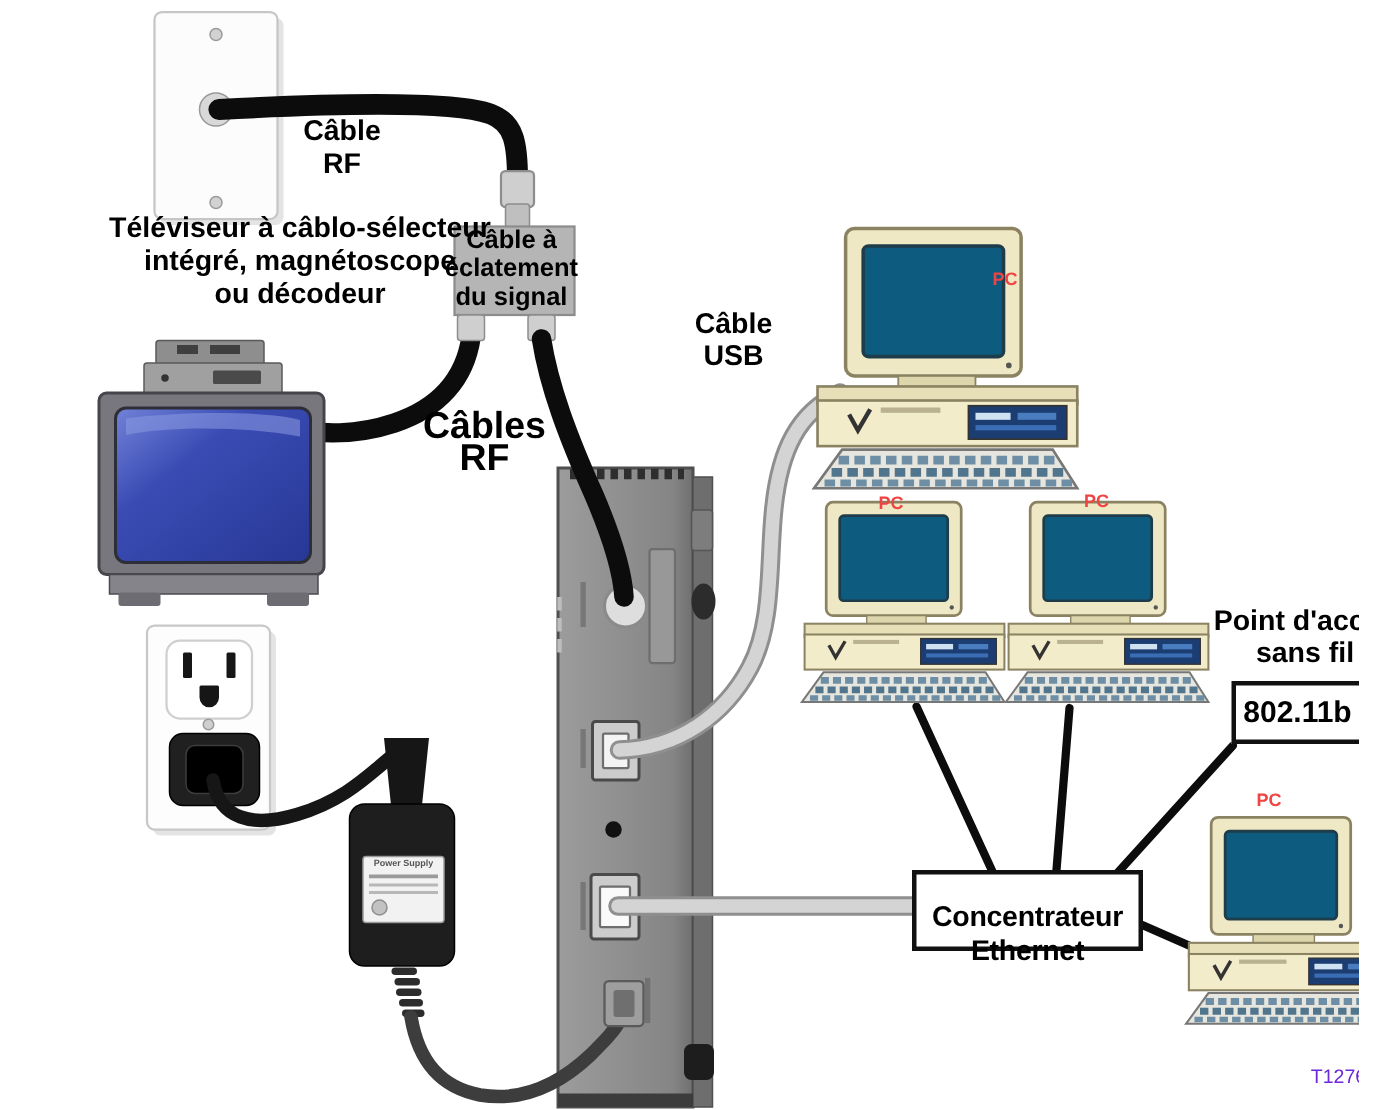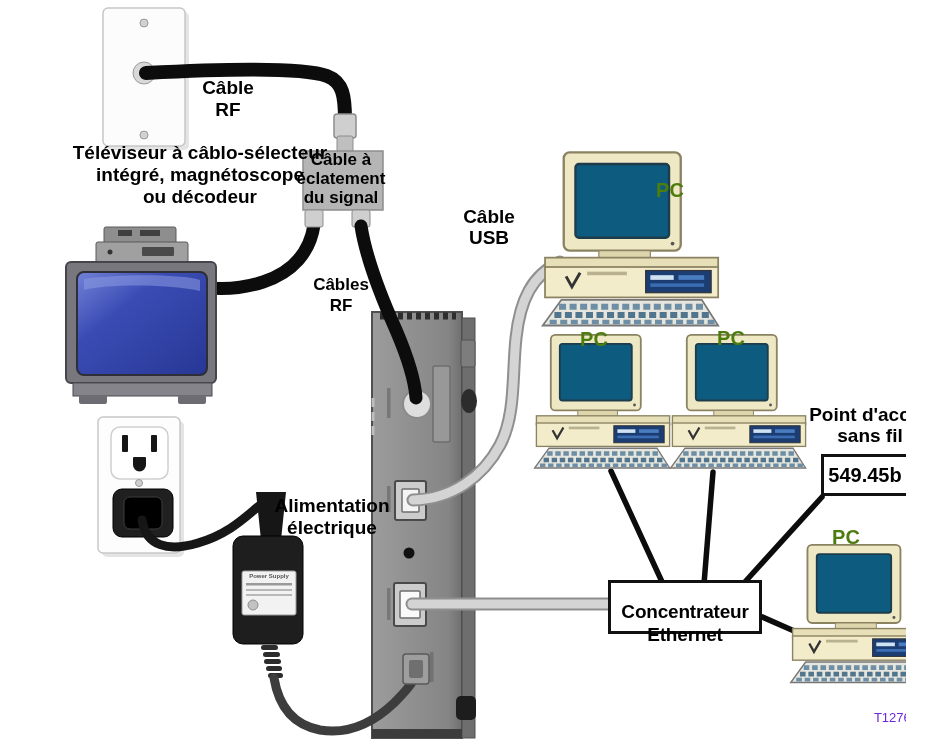--- a/index.html
+++ b/index.html
@@ -8,32 +8,32 @@
     overflow:hidden; font-family:"Liberation Sans", sans-serif;
   }
   .stage svg { position:absolute; left:0; top:0; }
   .lbl {
     position:absolute; font-weight:bold; color:#000;
     white-space:pre-line; text-align:center;
   }
   #lbl-cable-rf   { left:182px; top:77px;  width:92px;  font-size:19px; line-height:22px; }
   #lbl-tv         { left:1px;   top:142px; width:302px; font-size:19px; line-height:22px;padding-left:48px; }
   #lbl-splitter   { left:286px; top:150px; width:110px; font-size:17px; line-height:19px; }
-  #lbl-cables-rf  { left:298px; top:274px; width:86px;  font-size:17px; line-height:21px; }
+  #lbl-cables-rf  { left:280px; top:274px; width:86px;  font-size:25px; line-height:21px; }
   #lbl-cable-usb  { left:450px; top:206px; width:78px;  font-size:19px; line-height:21px; }
   #lbl-power      { left:261px; top:495px; width:142px; font-size:19px; line-height:22px; }
   #lbl-wireless   { left:794px; top:404px; width:152px; font-size:19px; line-height:21px; }
   .netbox {
     position:absolute; box-sizing:border-box; background:#fff;
     border:3px solid #111; font-weight:bold; color:#000; text-align:center;
     white-space:pre-line;
   }
   #box-80211b { left:821px; top:454px; width:88px; height:42px; font-size:20px; line-height:36px; }
   #box-hub    { left:608px; top:580px; width:154px; height:54px; font-size:19px; line-height:23px; padding-top:17px; letter-spacing:-0.2px; }
-  .pc-lbl { position:absolute; width:48px; font-size:20px; font-weight:bold; color:#4d7c0f; text-align:center; }
+  .pc-lbl { position:absolute; width:48px; font-size:12px; font-weight:bold; color:#ef4444; text-align:center; }
   #pc1-lbl { left:646px; top:179px; }
   #pc2-lbl { left:570px; top:328px; }
   #pc3-lbl { left:707px; top:327px; }
   #pc4-lbl { left:822px; top:526px; }
   #fig-num { position:absolute; left:856px; top:710px; width:62px; font-size:13px; color:#6d28d9; text-align:right; }
   #psu-text{ position:absolute; left:243px; top:573px; width:52px; font-size:6px; font-weight:bold; color:#555; text-align:center; }
 </style>
 </head>
 <body>
 
@@ -200,26 +200,24 @@
   <div class="lbl" id="lbl-tv">Téléviseur à câblo-sélecteur
 intégré, magnétoscope
 ou décodeur</div>
   <div class="lbl" id="lbl-splitter">Câble à
 éclatement
 du signal</div>
   <div class="lbl" id="lbl-cables-rf">Câbles
 RF</div>
   <div class="lbl" id="lbl-cable-usb">Câble
 USB</div>
-  <div class="lbl" id="lbl-power">Alimentation
-électrique</div>
   <div class="lbl" id="lbl-wireless">Point d'accès
 sans fil</div>
 
-  <div class="netbox" id="box-80211b">549.45b</div>
+  <div class="netbox" id="box-80211b">802.11b</div>
   <div class="netbox" id="box-hub">Concentrateur
 Ethernet</div>
 
   <div class="pc-lbl" id="pc1-lbl">PC</div>
   <div class="pc-lbl" id="pc2-lbl">PC</div>
   <div class="pc-lbl" id="pc3-lbl">PC</div>
   <div class="pc-lbl" id="pc4-lbl">PC</div>
 
   <div id="psu-text">Power Supply</div>
   <div id="fig-num">T12768</div>

